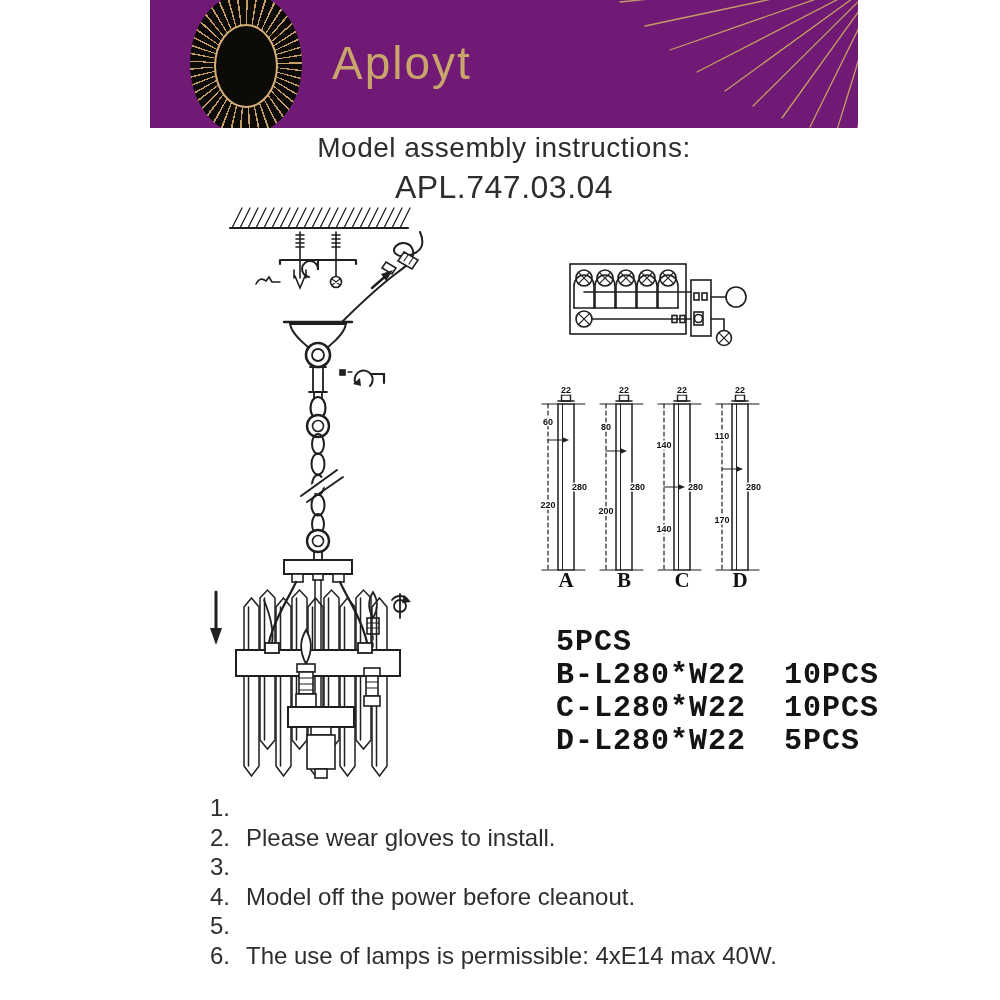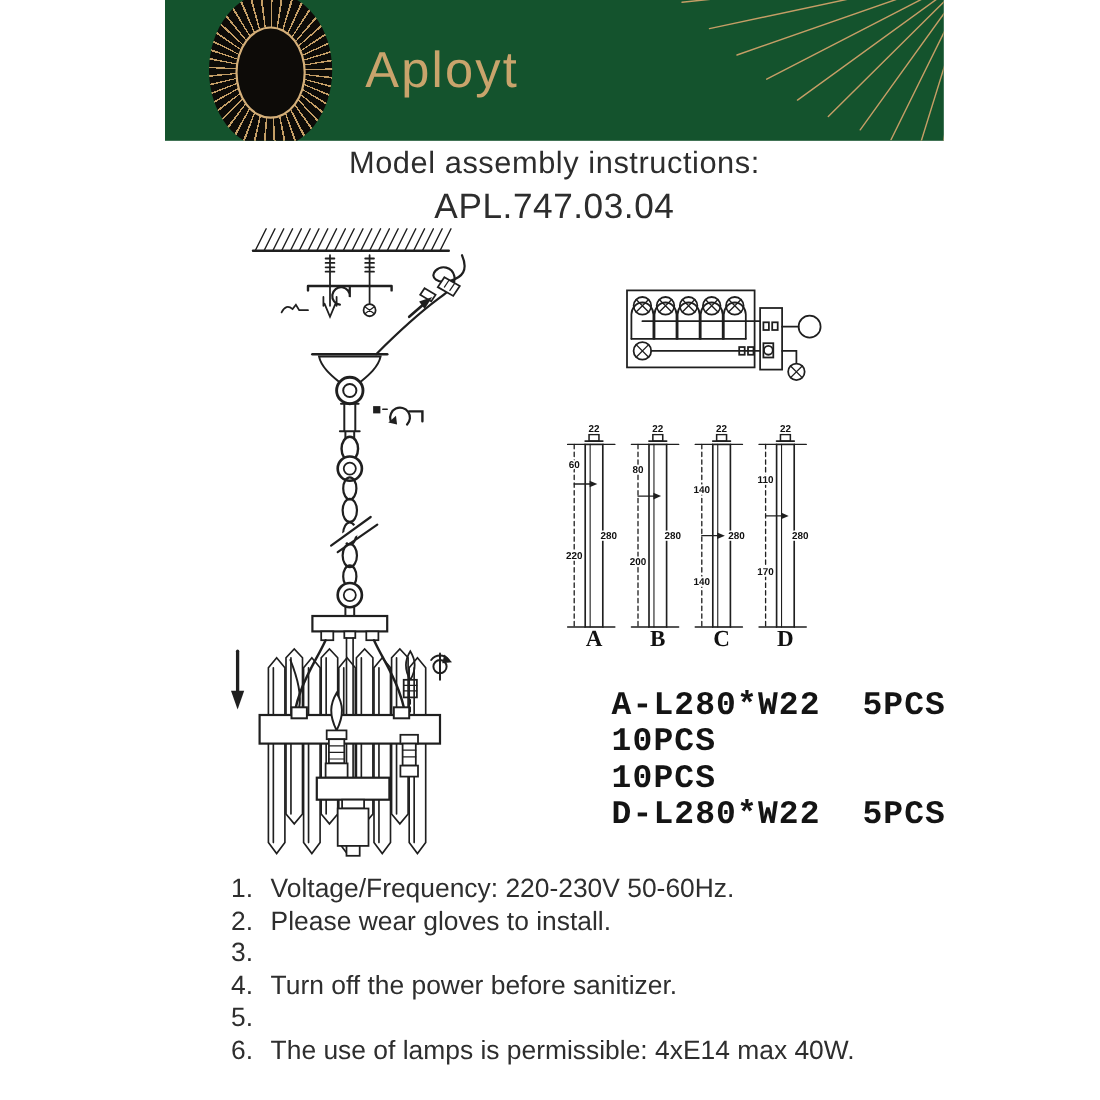--- a/index.html
+++ b/index.html
@@ -1,39 +1,39 @@
 <!DOCTYPE html>
 <html><head>
 <meta charset="utf-8">
 <style>
   html,body{margin:0;padding:0;}
   body{width:1000px;height:1000px;background:#ffffff;position:relative;
        font-family:"Liberation Sans",sans-serif;color:#2d2d2d;overflow:hidden;}
 
   
   .banner{position:absolute;left:150px;top:0;width:708px;height:128px;
-          background:#14532d;overflow:hidden;text-decoration:underline;}
+          background:#701a75;overflow:hidden;text-decoration:underline;}
   .sunburst{position:absolute;left:40px;top:-7px;width:112px;height:142px;border-radius:50%;
             background:repeating-conic-gradient(from 0deg,#c59e66 0deg 1.6deg,#0d0b08 1.6deg 8deg);}
   .sunburst-core{position:absolute;left:64px;top:24px;width:64px;height:84px;border-radius:50%;
                  background:#0d0b08;border:2px solid #d4af79;box-sizing:border-box;}
   .brand{position:absolute;left:182px;top:36px;font-size:46px;letter-spacing:2px;
          color:#c9a46c;font-family:"Liberation Sans",sans-serif;font-weight:400;}
   .rays{position:absolute;left:0;top:0;pointer-events:none;}
 
   
   .title-block{position:absolute;left:150px;top:132px;width:708px;text-align:center;}
   .title-line1{font-size:28px;letter-spacing:.5px;}
   .title-line2{font-size:32px;letter-spacing:.5px;margin-top:5px;}
 
   
   .diagram{position:absolute;}
   .chandelier{left:168px;top:202px;}
   .wiring{left:558px;top:246px;}
-  .crystals{position:absolute;left:512px;top:384px;display:flex;gap:2px;}
+  .crystals{position:absolute;left:538px;top:384px;display:flex;gap:2px;}
   .crystal-num{font:bold 9px "Liberation Sans",sans-serif;fill:#111;
                paint-order:stroke;stroke:#fff;stroke-width:3px;}
   .crystal-letter{font:bold 21px "Liberation Serif",serif;fill:#111;}
 
   
   .parts{position:absolute;left:556px;top:626px;width:340px;
          font-family:"Liberation Mono",monospace;font-weight:700;color:#141414;}
   .part-row{display:flex;line-height:33px;font-size:30px;letter-spacing:1px;}
   .part-label{width:228px;}
 
@@ -324,50 +324,50 @@
       <text class="crystal-num" x="28" y="9" text-anchor="middle">22</text>
       <text class="crystal-num" x="10" y="55" text-anchor="middle">110</text>
       <text class="crystal-num" x="10" y="139" text-anchor="middle">170</text>
       <text class="crystal-num" x="41.5" y="106" text-anchor="middle">280</text>
       <text class="crystal-letter" x="28" y="203" text-anchor="middle">D</text>
     </svg>
   </div>
 
   <div class="parts">
     <div class="part-row">
-      <span class="part-label">A-L280*W22</span>
       <span class="part-qty">5PCS</span>
     </div>
     <div class="part-row">
+      <span class="part-label">B-L280*W22</span>
       <span class="part-qty">10PCS</span>
     </div>
     <div class="part-row">
+      <span class="part-label">C-L280*W22</span>
       <span class="part-qty">10PCS</span>
     </div>
     <div class="part-row">
       <span class="part-label">D-L280*W22</span>
       <span class="part-qty">5PCS</span>
     </div>
   </div>
 
   <div class="notes">
     <div class="note-row">
       <span class="note-num">1.</span>
-      <span class="note-text">Voltage/Frequency: 220-230V 50-60Hz.</span>
     </div>
     <div class="note-row">
       <span class="note-num">2.</span>
       <span class="note-text">Please wear gloves to install.</span>
     </div>
     <div class="note-row">
       <span class="note-num">3.</span>
     </div>
     <div class="note-row">
       <span class="note-num">4.</span>
-      <span class="note-text">Turn off the power before sanitizer.</span>
+      <span class="note-text">Model off the power before cleanout.</span>
     </div>
     <div class="note-row">
       <span class="note-num">5.</span>
     </div>
     <div class="note-row">
       <span class="note-num">6.</span>
       <span class="note-text">The use of lamps is permissible: 4xE14 max 40W.</span>
     </div>
   </div>
 

